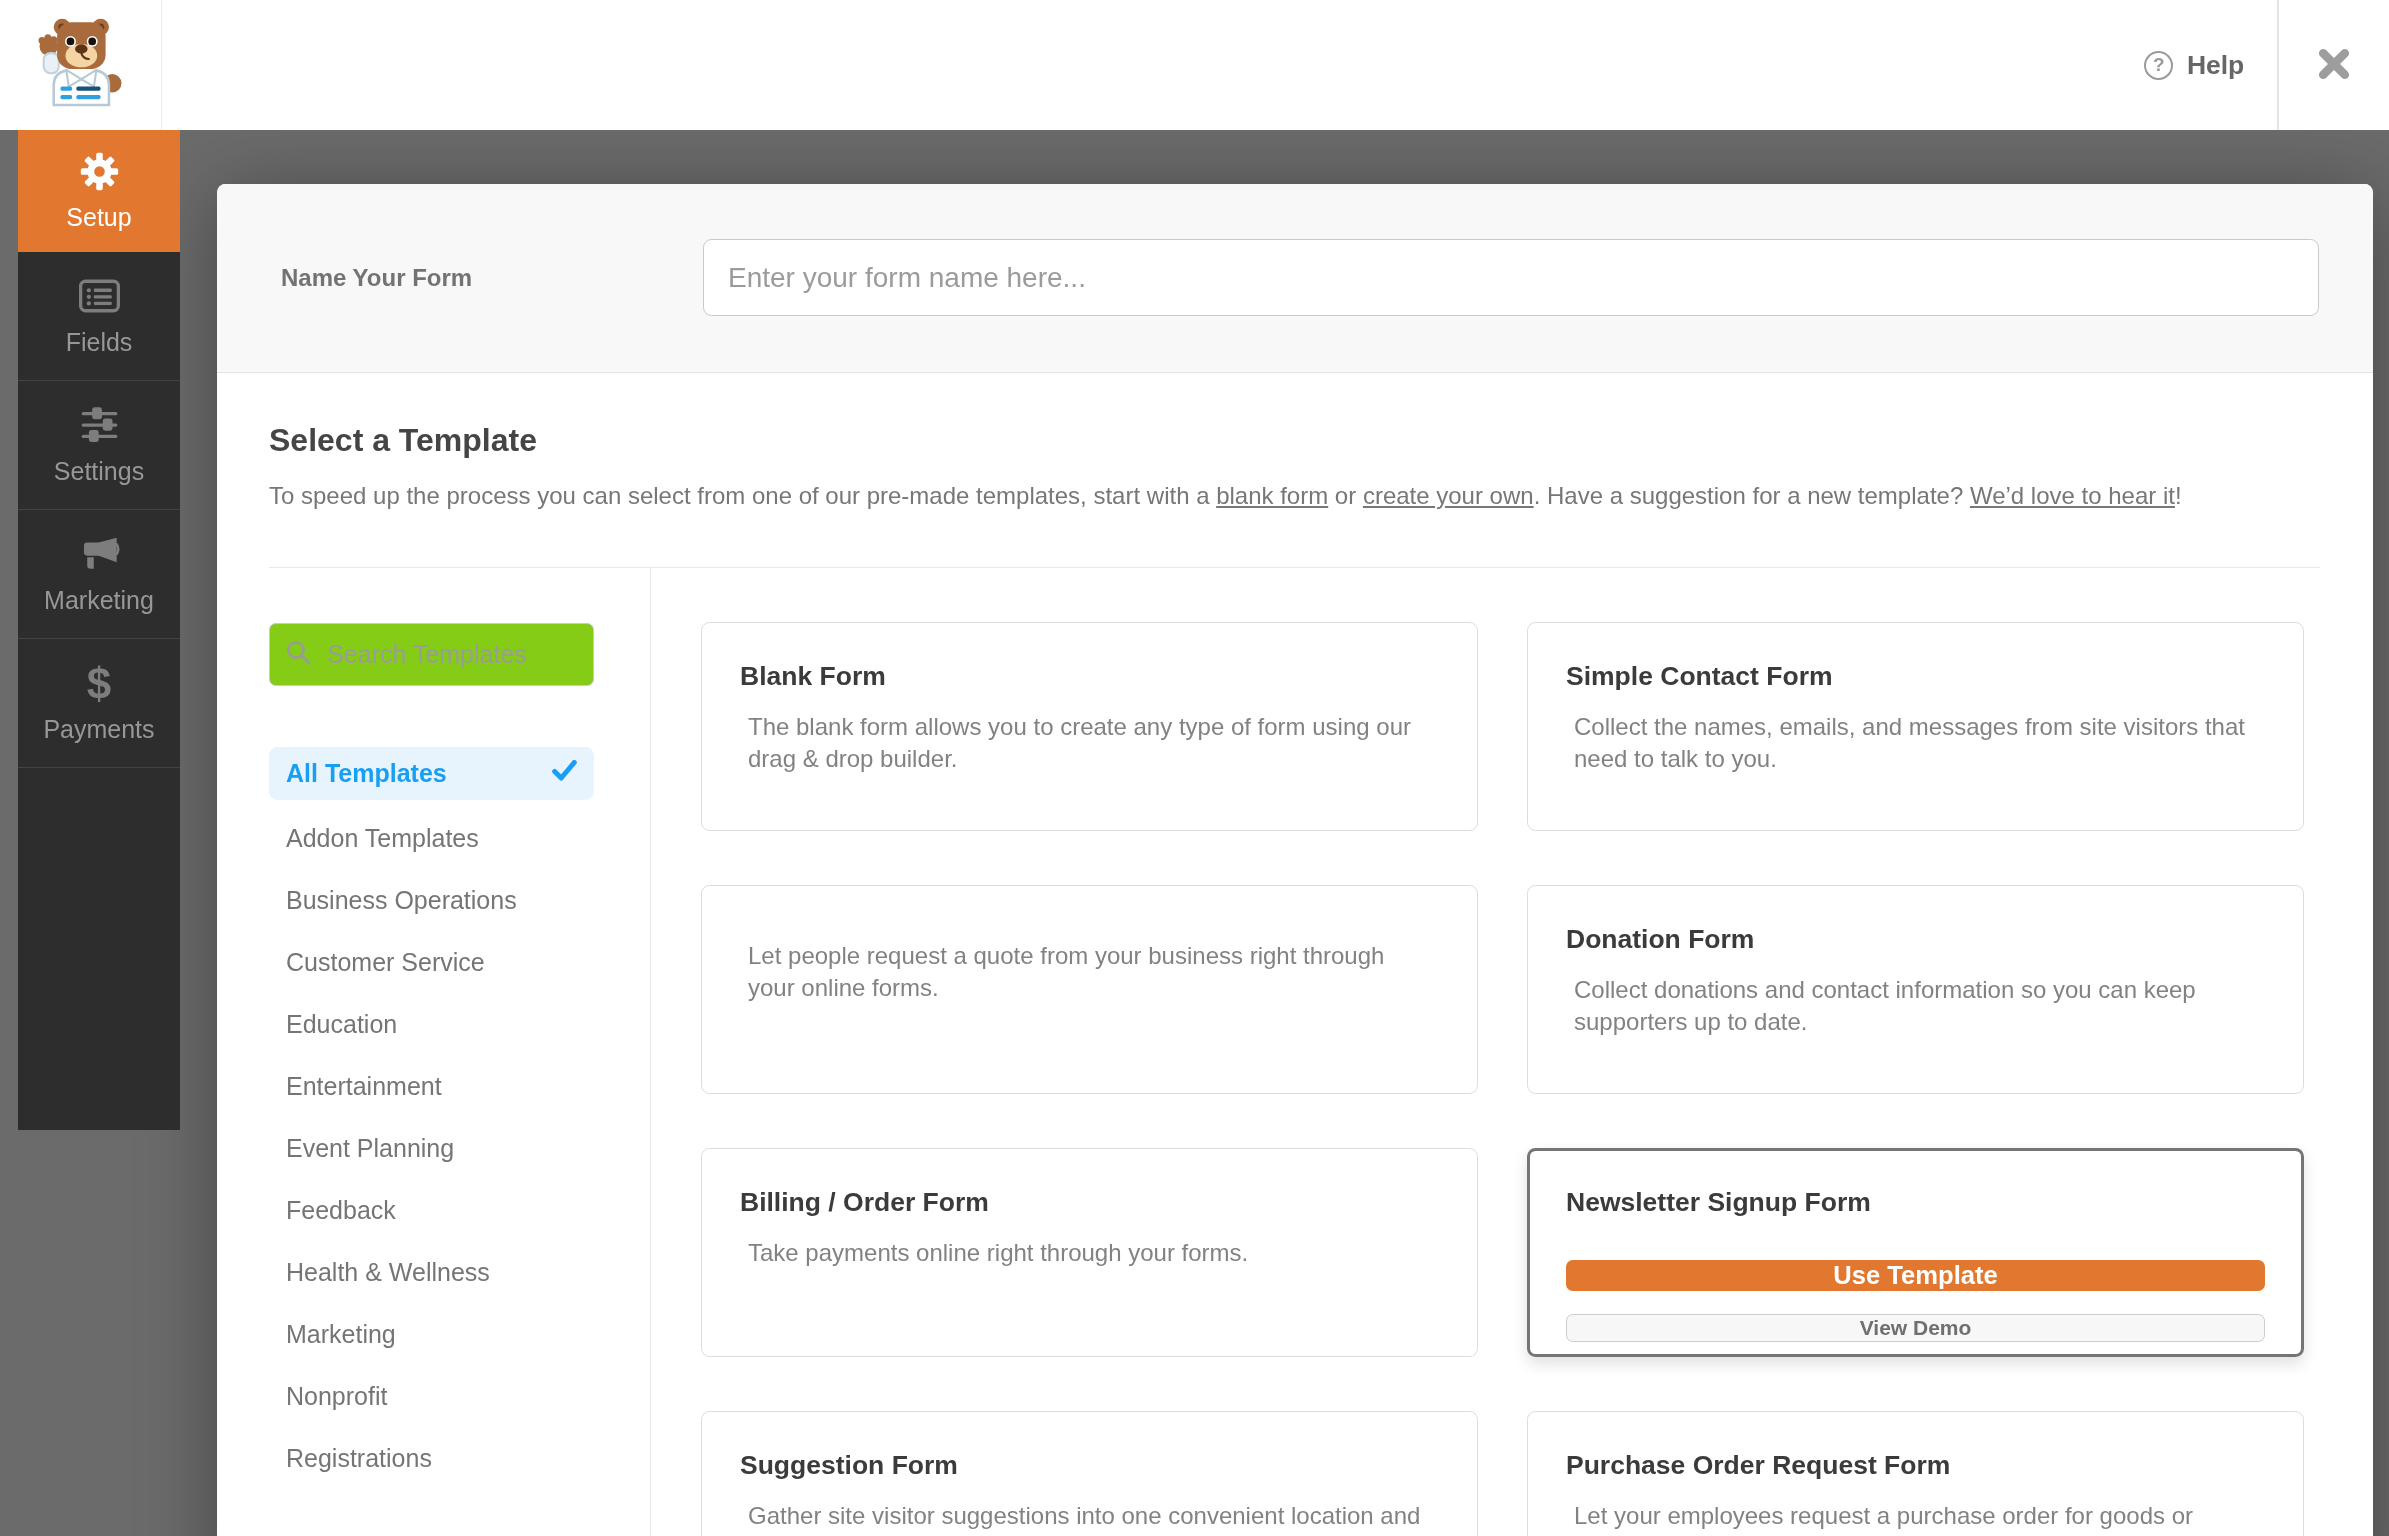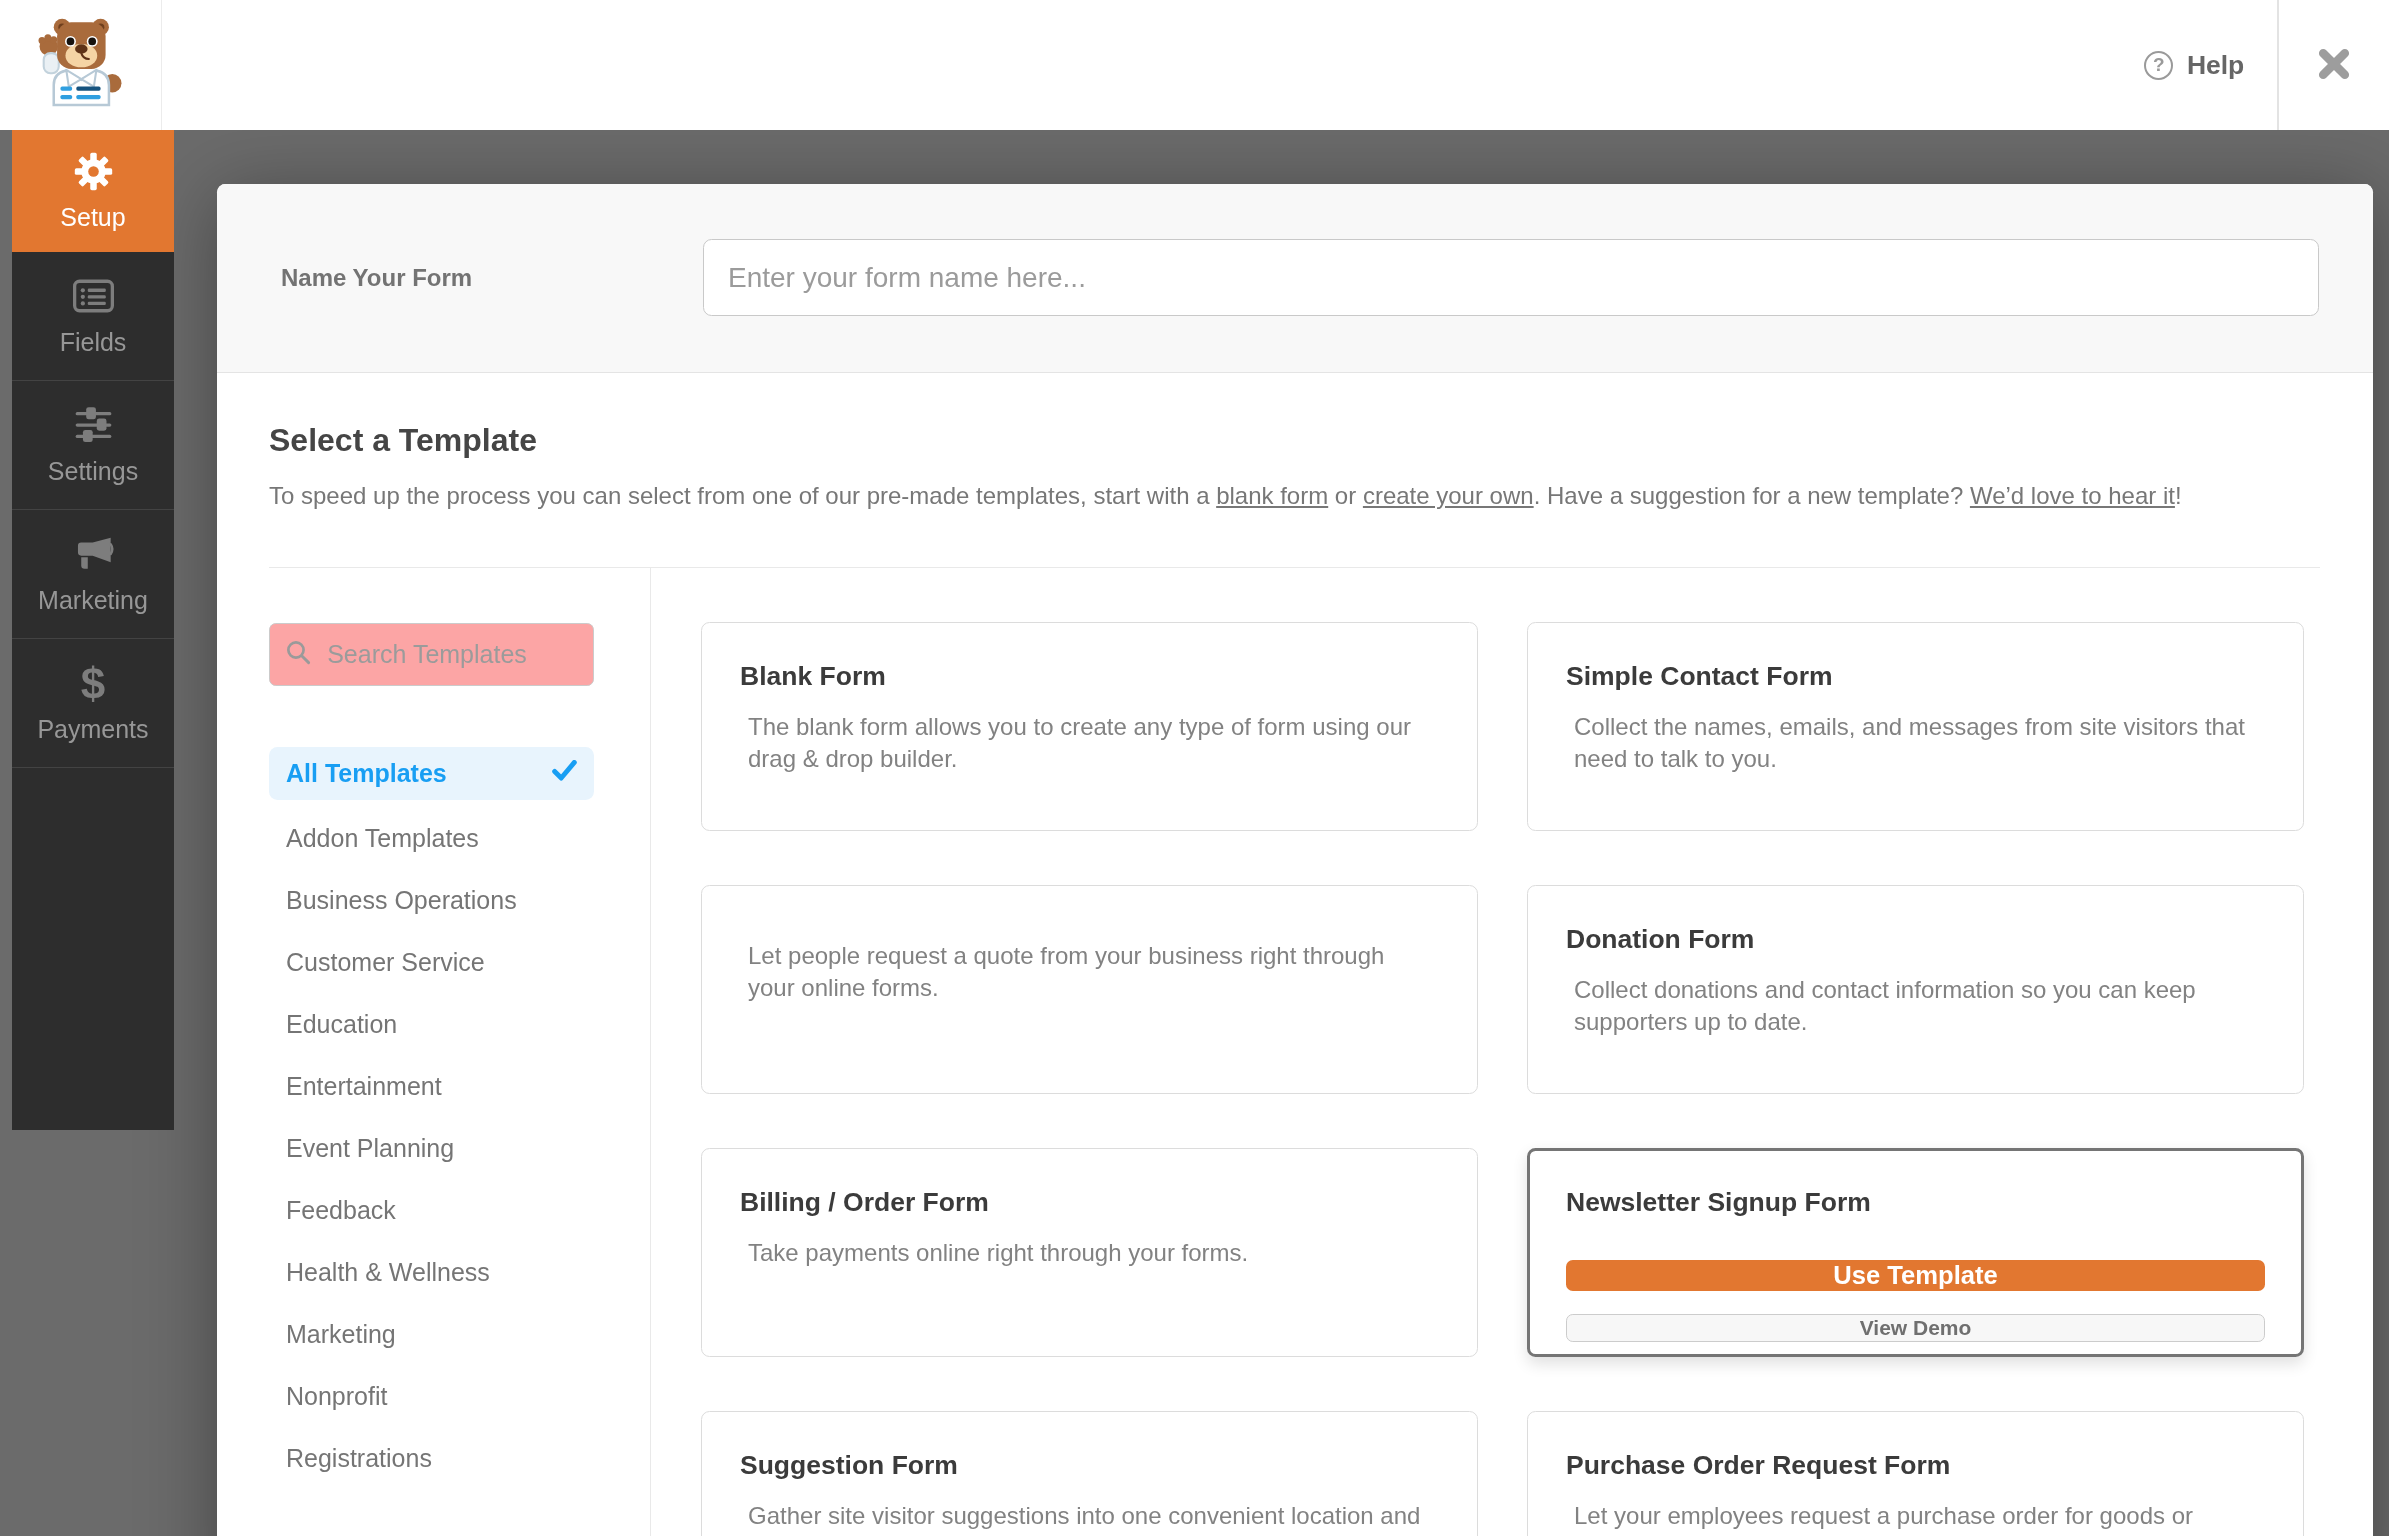--- a/index.html
+++ b/index.html
@@ -9,21 +9,21 @@
   
   .header{position:absolute;top:0;left:0;width:2389px;height:130px;background:#ffffff;display:flex;align-items:center;z-index:30;}
   .logo-cell{width:162px;height:130px;border-right:1.7px solid #ececec;display:flex;align-items:center;justify-content:center;box-sizing:border-box;}
   .header-spacer{flex:1;}
   .help{display:flex;align-items:center;gap:13.7px;color:#666;font-size:26.5px;font-weight:700;margin-right:33px;cursor:pointer;}
   .help-icon-circle{width:29px;height:29px;border:2.6px solid #9a9a9a;border-radius:50%;display:flex;align-items:center;justify-content:center;color:#9a9a9a;font-size:19px;font-weight:700;box-sizing:border-box;}
   .header-divider{width:1.7px;height:130px;background:#e3e3e3;}
   .close-btn{width:110px;height:130px;display:flex;align-items:center;justify-content:center;cursor:pointer;}
 
   
-  .sidebar{position:absolute;top:130px;left:12px;width:162px;height:1000px;background:#2d2d2d;z-index:20;}
+  .sidebar{position:absolute;top:130px;left:18px;width:162px;height:1000px;background:#2d2d2d;z-index:20;}
   .nav-item{height:129px;display:flex;flex-direction:column;align-items:center;justify-content:center;gap:11px;border-bottom:0.9px solid #434343;color:#979797;font-size:25px;cursor:pointer;box-sizing:border-box;}
   .nav-item .ni{height:41px;display:flex;align-items:center;justify-content:center;}
   .nav-item.active{height:122px;background:#e27730;color:#ffffff;border-bottom:none;}
   .dollar-glyph{font-size:44px;font-weight:700;color:#7d7d7d;line-height:41px;}
 
   
   .modal{position:absolute;left:217px;top:184px;width:2156px;height:1417px;background:#ffffff;border-radius:8.5px 8.5px 0 0;box-shadow:0 10.2px 77px rgba(0,0,0,.35);z-index:10;}
 
   .name-bar{position:relative;height:189px;background:#f8f8f8;border-bottom:1.7px solid #e4e4e4;border-radius:8.5px 8.5px 0 0;box-sizing:border-box;}
   .name-label{position:absolute;left:64px;top:50%;transform:translateY(-50%);font-size:24px;font-weight:700;color:#737373;}
@@ -33,21 +33,21 @@
   .content{padding:0 53px 0 52px;}
   .section-title{margin:48px 0 0;font-size:32px;font-weight:700;color:#454545;line-height:38px;}
   .section-desc{margin:20.5px 0 0;font-size:24px;color:#777;line-height:32px;}
   .inline-link{color:#777;text-decoration:underline;cursor:pointer;}
   .h-divider{margin:55px 0 0;border:none;border-top:1.7px solid #e9e9e9;}
 
   .panes{display:flex;align-items:stretch;}
   .left-pane{width:381px;border-right:1.7px solid #e9e9e9;padding-bottom:119px;flex:none;}
   .right-pane{flex:1;padding-left:50px;}
 
-  .search-box{margin-top:55px;width:325px;height:63px;border:1.7px solid #cbcbcb;border-radius:6.8px;background:#fca5a5;display:flex;align-items:center;padding-left:15.4px;box-sizing:border-box;}
+  .search-box{margin-top:55px;width:325px;height:63px;border:1.7px solid #cbcbcb;border-radius:6.8px;background:#84cc16;display:flex;align-items:center;padding-left:15.4px;box-sizing:border-box;}
   .search-input{border:none;outline:none;background:transparent;font-size:25px;color:#444;margin-left:12.8px;width:247px;font-family:"Liberation Sans",sans-serif;}
   .search-input::placeholder{color:#9b9b9b;}
 
   .cat-list{list-style:none;margin:61px 0 0;padding:0;width:325px;}
   .cat-item{height:62px;display:flex;align-items:center;padding:0 17px;font-size:25px;color:#757575;box-sizing:border-box;cursor:pointer;}
   .cat-item.active{height:53px;margin-bottom:7.7px;background:#e8f4fd;border-radius:8.5px;color:#189ef3;font-weight:700;justify-content:space-between;}
 
   .cards{margin-top:54px;display:grid;grid-template-columns:777px 777px;column-gap:49px;row-gap:54px;padding-bottom:119px;}
   .card{box-sizing:border-box;height:209px;background:#fff;border:1.7px solid #dcdcdc;border-radius:8.5px;padding:36px 38px 0;cursor:pointer;}
   .card-title{font-size:26.5px;font-weight:700;color:#3b3b3b;line-height:34px;}

